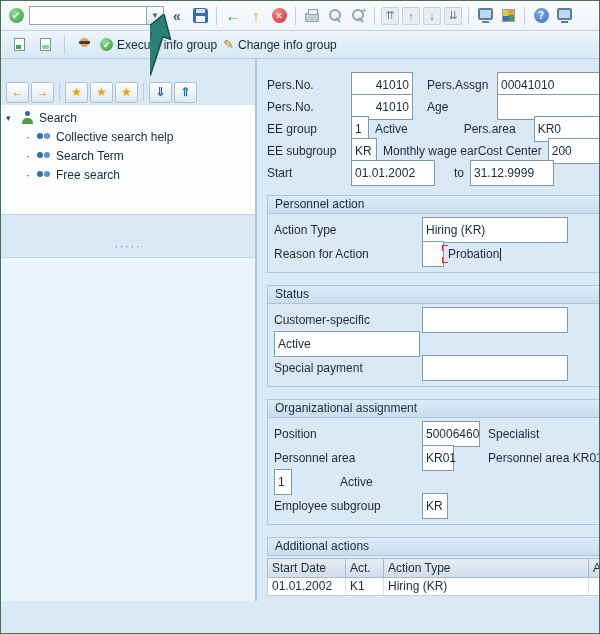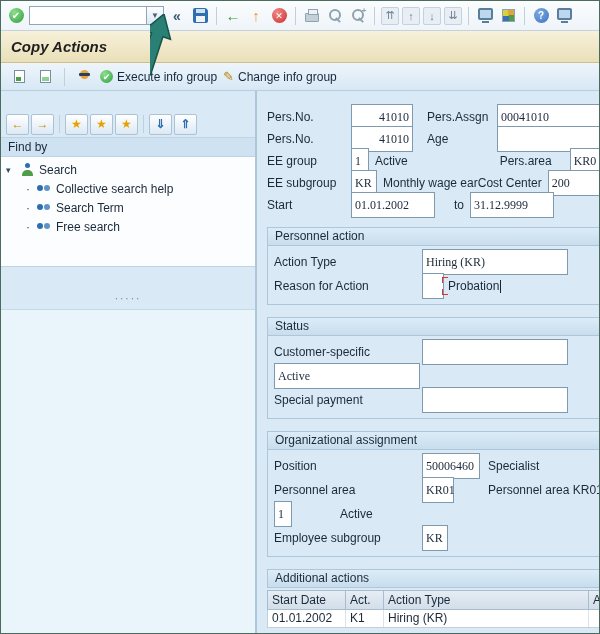--- a/index.html
+++ b/index.html
@@ -83,21 +83,21 @@
   .i-binoc::before { content:""; position:absolute; left:0; top:0; width:6px; height:6px; border-radius:50%; background:#2d6fae; }
   .i-binoc::after { content:""; position:absolute; right:1px; top:0; width:6px; height:6px; border-radius:50%; background:#5d93c8; }
   .splitter { height:42px; position:relative; background:#d9e9f6; }
   .dots { position:absolute; bottom:5px; left:50%; transform:translateX(-50%); color:#6a8499; letter-spacing:2px; font-size:10px; }
   .left-bottom { flex:1; background:#eaf4fb; border-top:1px solid #c6d9e8; }
 
   
   .right { flex:1; padding:16px 0 0 10px; overflow:hidden; position:relative; }
   .frow { display:flex; align-items:center; height:20px; margin-bottom:2px; }
   .lblA { flex:0 0 84px; }
-  .box { height:26px; border:1px solid #7f9aae; background:#fff; padding:5px 3px; display:flex; align-items:center; flex:0 0 auto;font-family:Liberation Serif, serif; }
+  .box { height:26px; border:1px solid #7f9aae; background:#fff; padding:5px 3px; display:flex; align-items:center; flex:0 0 auto; }
   .num { justify-content:flex-end; }
   .w18{width:18px}.w26{width:26px}.w32{width:32px}.w58{width:58px}.w62{width:62px}.w84{width:84px}.w120{width:120px}.w146{width:146px}.w22{width:22px}
   .ml6{margin-left:0}.ml14{margin-left:14px}.ml19{margin-left:19px}
   .lbl2 { flex:0 0 70px; }
   .desc { margin-left:6px; white-space:nowrap; }
 
   .section { width:356px; border:1px solid #aec6da; margin-top:12px; background:#d9e9f6; }
   .band { height:18px; background:linear-gradient(#dcecf8,#c8dded); border-bottom:1px solid #aec6da; padding:1px 7px; }
   .sbody { padding:6px 6px 4px 6px; }
   .srow { display:flex; align-items:center; height:20px; margin-bottom:4px; }
@@ -169,23 +169,20 @@
     </span>
     <span class="tbtn">
         <span class="i-monitor"></span>
       </span>
   </div>
 
   <svg class="annot" width="70" height="80" viewBox="0 0 70 80">
     <polygon points="14,0 28,22 20,22 20,62 8,62 8,22 0,22" fill="#2a8074" stroke="#16544c" stroke-width="1.5" transform="rotate(18 14 0)"></polygon>
   </svg>
 
-  <div class="titlebar">
-    <span class="t">Copy Actions</span>
-  </div>
 
   <div class="appbar">
     <span class="tbtn">
         <span class="i-page"></span>
       </span>
     <span class="tbtn">
         <span class="i-page i-page2"></span>
       </span>
     <span class="sep"></span>
     <span class="tbtn">
@@ -208,21 +205,20 @@
         <span class="ltb gold">←</span>
         <span class="ltb gold">→</span>
         <span class="sep"></span>
         <span class="ltb star">★</span>
         <span class="ltb star">★</span>
         <span class="ltb star">★</span>
         <span class="sep"></span>
         <span class="ltb blue">⇓</span>
         <span class="ltb blue">⇑</span>
       </div>
-      <div class="findby">Find by</div>
       <div class="tree">
         <div class="trow">
           <span class="exp">▾</span>
           <span class="i-person"></span>
           <span>Search</span>
         </div>
         <div class="trow tchild">
           <span class="bullet">·</span>
           <span class="i-binoc"></span>
           <span>Collective search help</span>
@@ -255,21 +251,21 @@
       <div class="frow">
         <span class="lblA">Pers.No.</span>
         <span class="box num w62">41010</span>
         <span class="lbl2 ml14">Age</span>
         <span class="box w120"></span>
       </div>
       <div class="frow">
         <span class="lblA">EE group</span>
         <span class="box w18">1</span>
         <span class="desc">Active</span>
-        <span class="lbl2" style="margin-left:92px">Pers.area</span>
+        <span class="lbl2" style="margin-left:56px">Pers.area</span>
         <span class="box w120">KR0</span>
       </div>
       <div class="frow">
         <span class="lblA">EE subgroup</span>
         <span class="box w26">KR</span>
         <span class="desc">Monthly wage ear</span>
         <span class="lbl2 ml6">Cost Center</span>
         <span class="box w120">200</span>
       </div>
       <div class="frow">

